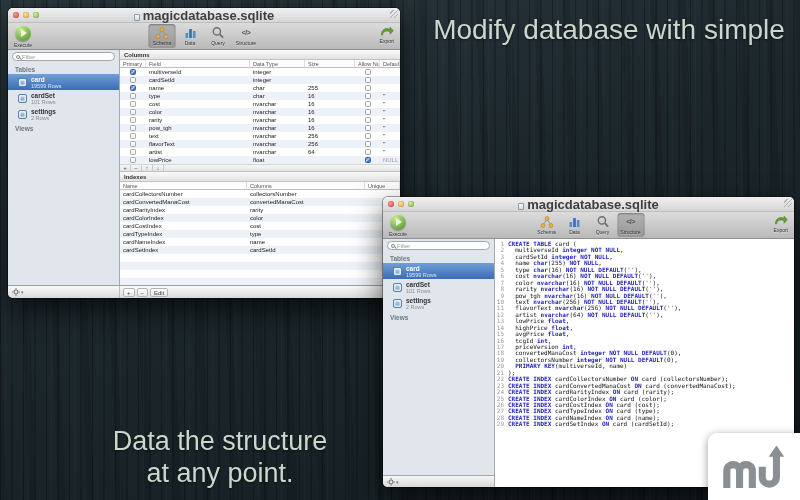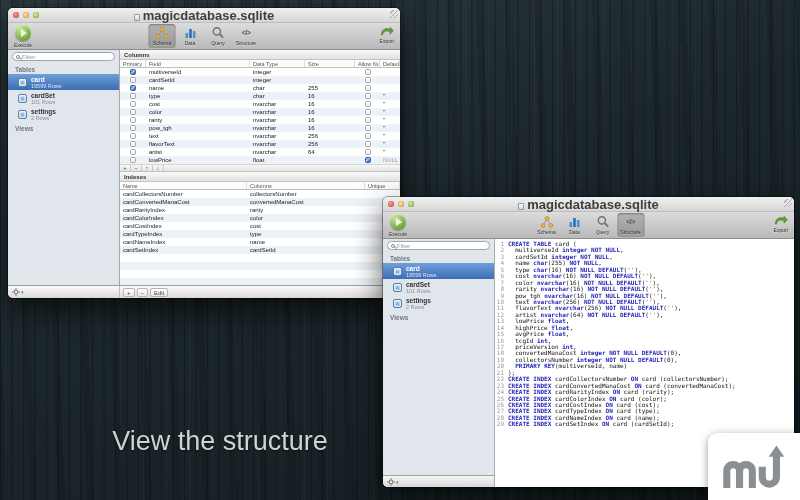--- a/index.html
+++ b/index.html
@@ -111,23 +111,25 @@
   
   #mu-badge { position:absolute; left:708px; top:433px; width:100px; height:75px; z-index:5;
     background:#fff; border-radius:9px; box-shadow:0 2px 8px rgba(0,0,0,.4); display:flex; align-items:center; }
   
   .icon-svg { display:block; }
 </style>
 </head>
 <body>
 
 <div class="caption" id="cap-top">
+  <div>Modify database with simple</div>
 </div>
 <div class="caption" id="cap-bottom">
-  <div>View the structure</div>
+  <div>Data the structure</div>
+  <div>at any point.</div>
 </div>
 
 <div class="window" id="win1">
   <div class="titlebar">
     <div class="lights">
       <span class="light red"></span>
       <span class="light yellow"></span>
       <span class="light green"></span>
     </div>
     <div class="title"><span class="doc-icon"></span><span>magicdatabase.sqlite</span></div>

